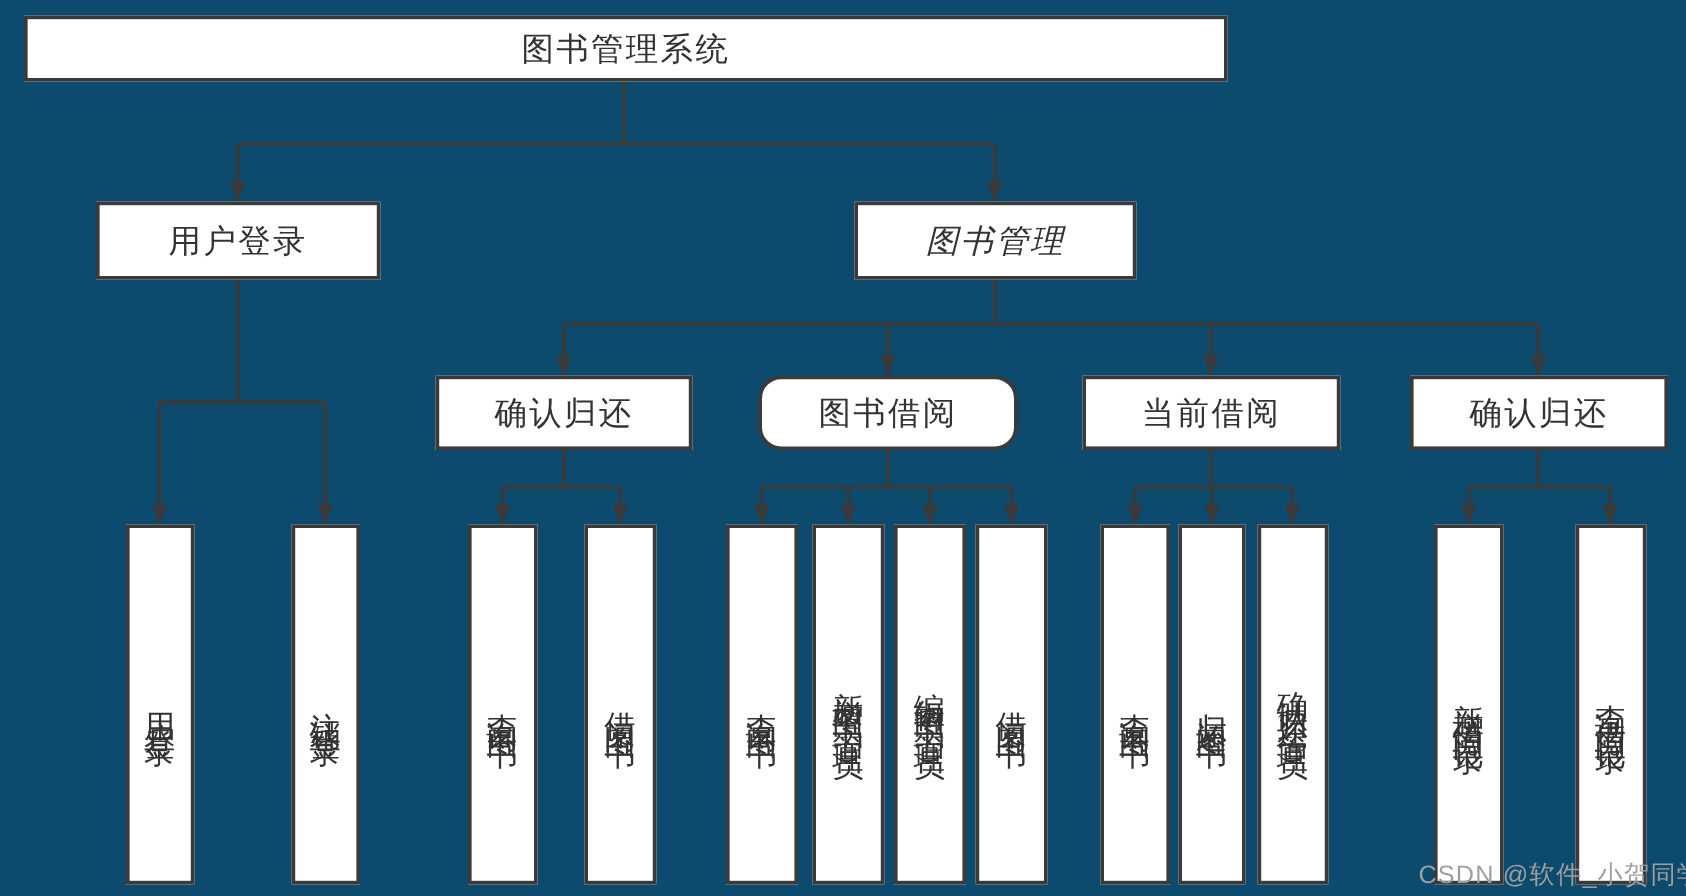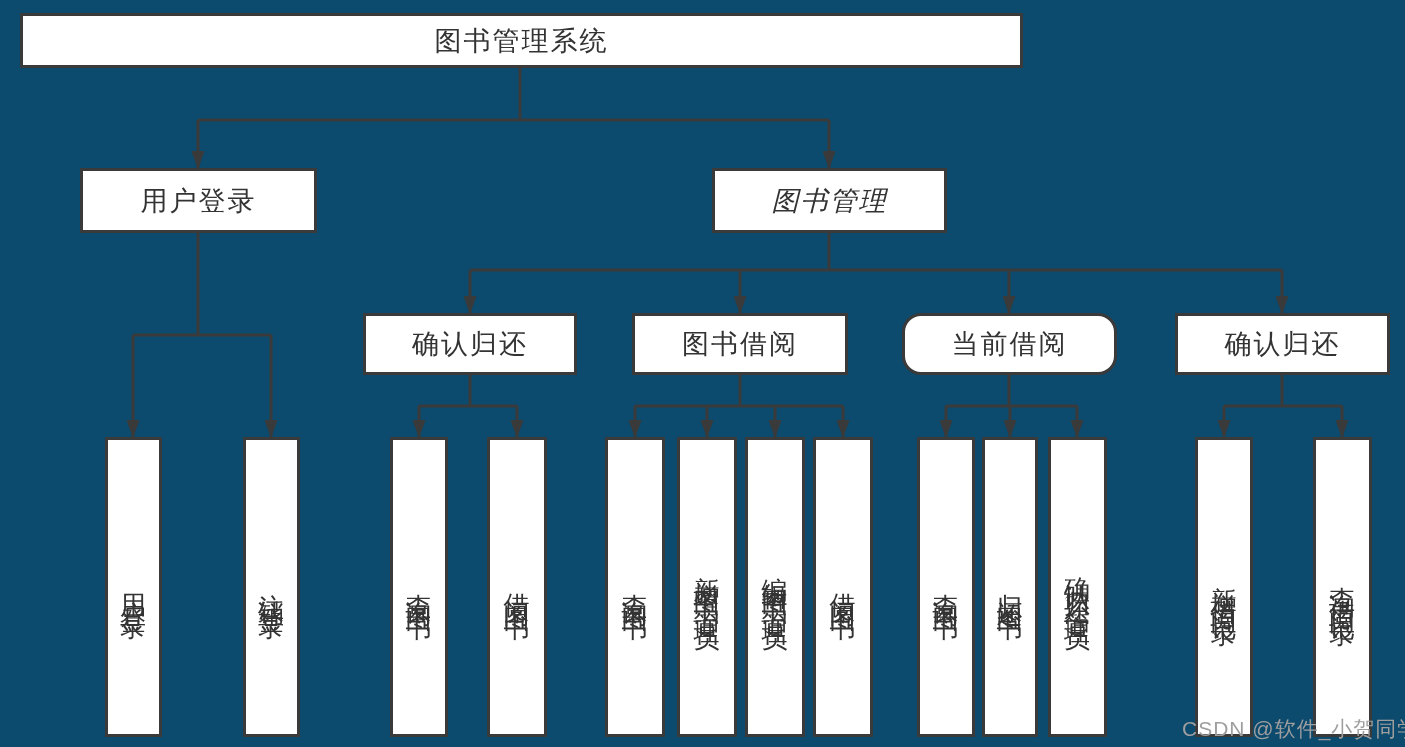--- a/index.html
+++ b/index.html
@@ -97,22 +97,22 @@
     <line class="wire" x1="1224" y1="406" x2="1224" y2="437" marker-end="url(#arw)"></line>
     <line class="wire" x1="1342" y1="406" x2="1342" y2="437" marker-end="url(#arw)"></line>
   </svg>
 
   <div class="node" style="left:20px;top:13px;width:1003px;height:55px;">图书管理系统</div>
 
   <div class="node" style="left:80px;top:168px;width:237px;height:65px;">用户登录</div>
   <div class="node" style="left:712px;top:168px;width:235px;height:65px;font-style:italic;">图书管理</div>
 
   <div class="node" style="left:363px;top:313px;width:214px;height:62px;">确认归还</div>
-  <div class="node" style="left:632px;top:313px;width:216px;height:62px;">图书借阅</div>
-  <div class="node" style="left:902px;top:313px;width:215px;height:62px;border-radius:19px;">当前借阅</div>
+  <div class="node" style="left:632px;top:313px;width:216px;height:62px;border-radius:19px;">图书借阅</div>
+  <div class="node" style="left:902px;top:313px;width:215px;height:62px;">当前借阅</div>
   <div class="node" style="left:1175px;top:313px;width:215px;height:62px;">确认归还</div>
 
   <div class="node leaf" style="left:105px;top:437px;width:57px;height:300px;">
     <span>用户登录</span>
   </div>
   <div class="node leaf" style="left:243px;top:437px;width:57px;height:300px;">
     <span>注销登录</span>
   </div>
 
   <div class="node leaf" style="left:390px;top:437px;width:58px;height:300px;">

